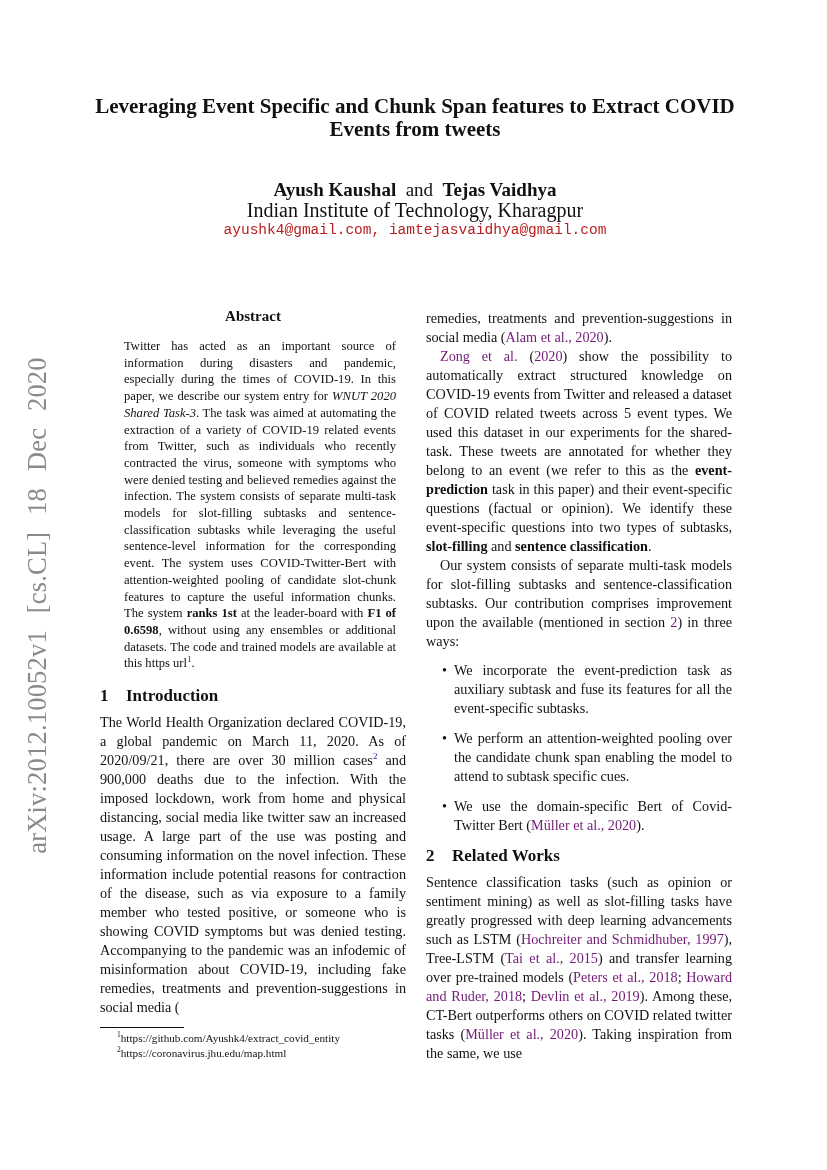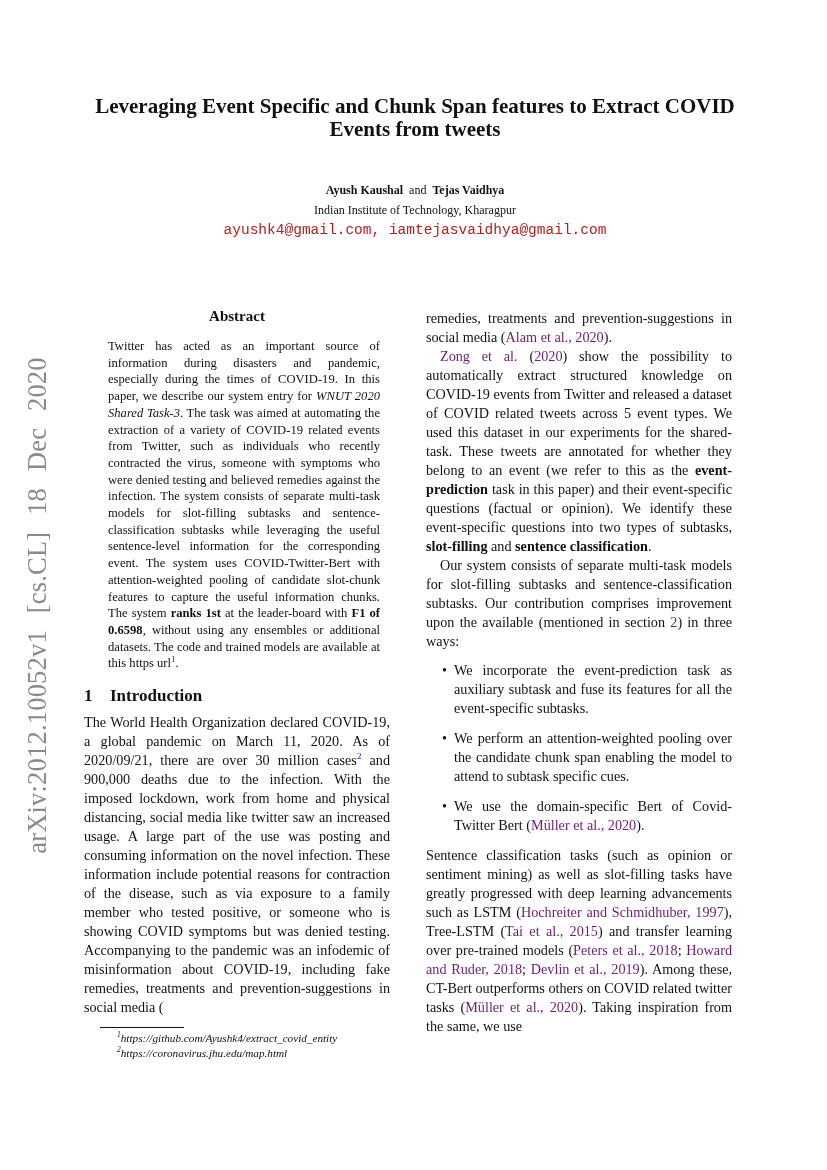--- a/index.html
+++ b/index.html
@@ -15,41 +15,41 @@
     .arxiv-stamp span {
       transform: rotate(-90deg); white-space: nowrap;
       font-family: "Liberation Serif", serif; font-size: 26.5px; color: #8a8a8a;
       letter-spacing: 0.2px; word-spacing: 10px;
     }
     .title {
       position: absolute; left: 90px; top: 95px; width: 650px;
       text-align: center; font-weight: bold; font-size: 21px; line-height: 23px;
     }
     .authors { position: absolute; left: 90px; top: 180px; width: 650px; text-align: center; }
-    .authors .names { font-size: 12px; line-height: 20px; }
+    .authors .names { font-size: 19px; line-height: 20px; }
     .authors .names b { font-weight: bold; }
-    .authors .affil { font-size: 12px; line-height: 20px; }
+    .authors .affil { font-size: 20px; line-height: 20px; }
     .authors .emails { font-family: "Liberation Mono", "DejaVu Sans Mono", monospace; font-size: 14.5px; line-height: 20px; color: #b91c1c; }
     .col { position: absolute; font-size: 14.2px; line-height: 19px; text-align: justify; }
-    .col-left { left: 84px; top: 307px; width: 306px; }
+    .col-left { left: 100px; top: 307px; width: 306px; }
     .col-right { left: 426px; top: 309px; width: 306px; }
     .abstract-head { text-align: center; font-weight: bold; font-size: 15px; margin: 0 0 12px 0; }
     .abstract-body { margin: 0 10px 0 24px; font-size: 12.6px; line-height: 16.7px; hyphens: auto; }
     .section-head { font-weight: bold; font-size: 17px; margin: 10px 0 8px 0; }
     .section-head .num { display: inline-block; width: 26px; }
     p { margin: 0; }
     .indent { text-indent: 14px; }
     a, .cite { color: #701a75; text-decoration: none; }
     sup { font-size: 9px; line-height: 0; }
     sup.link { color: #1a1aa0; }
     ul.contrib { list-style: none; margin: 10px 0 0 0; padding: 0; }
     ul.contrib li { position: relative; padding-left: 28px; margin-bottom: 11px; }
     ul.contrib li::before { content: "\2022"; position: absolute; left: 16px; top: 0; }
     .footnote-rule { position: absolute; left: 100px; top: 1027px; width: 84px; border-top: 1px solid #111; }
-    .footnotes { position: absolute; left: 117px; top: 1031px; font-size: 11.2px; line-height: 15px; font-style: italic; }
+    .footnotes { position: absolute; left: 117px; top: 1031px; font-size: 11.2px; line-height: 15px; }
     .footnotes sup { font-size: 7.5px; }
   </style>
 </head>
 <body>
 
 <div class="arxiv-stamp">
   <span>arXiv:2012.10052v1  [cs.CL]  18 Dec 2020</span>
 </div>
 
 <div class="title">Leveraging Event Specific and Chunk Span features to Extract COVID Events from tweets</div>
@@ -75,20 +75,21 @@
 <div class="col col-right">
   <p>remedies, treatments and prevention-suggestions in social media (<a class="cite">Alam et al., 2020</a><span>).</span></p>
   <p class="indent"><a class="cite">Zong et al.</a> (<a class="cite">2020</a>)<span> show the possibility to automatically extract structured knowledge on COVID-19 events from Twitter and released a dataset of COVID related tweets across 5 event types. We used this dataset in our experiments for the shared-task. These tweets are annotated for whether they belong to an event (we refer to this as the </span><b>event-prediction</b><span> task in this paper) and their event-specific questions (factual or opinion). We identify these event-specific questions into two types of subtasks, </span><b>slot-filling</b><span> and </span><b>sentence classification</b><span>.</span></p>
   <p class="indent"><span>Our system consists of separate multi-task models for slot-filling subtasks and sentence-classification subtasks. Our contribution comprises improvement upon the available (mentioned in section </span><a class="cite">2</a><span>) in three ways:</span></p>
   <ul class="contrib">
     <li>We incorporate the event-prediction task as auxiliary subtask and fuse its features for all the event-specific subtasks.</li>
     <li>We perform an attention-weighted pooling over the candidate chunk span enabling the model to attend to subtask specific cues.</li>
     <li><span>We use the domain-specific Bert of Covid-Twitter Bert (</span><a class="cite">Müller et al., 2020</a><span>).</span></li>
   </ul>
 
+  <div class="section-head" style="margin-top:4px"><span class="num">2</span><span>Related Works</span></div>
   <p><span>Sentence classification tasks (such as opinion or sentiment mining) as well as slot-filling tasks have greatly progressed with deep learning advancements such as LSTM (</span><a class="cite">Hochreiter and Schmidhuber, 1997</a><span>), Tree-LSTM (</span><a class="cite">Tai et al., 2015</a><span>) and transfer learning over pre-trained models (</span><a class="cite">Peters et al., 2018</a><span>; </span><a class="cite">Howard and Ruder, 2018</a><span>; </span><a class="cite">Devlin et al., 2019</a><span>). Among these, CT-Bert outperforms others on COVID related twitter tasks (</span><a class="cite">Müller et al., 2020</a><span>). Taking inspiration from the same, we use</span></p>
 </div>
 
 <div class="footnote-rule"></div>
 <div class="footnotes">
   <div><sup>1</sup><span>https://github.com/Ayushk4/extract_covid_entity</span></div>
   <div><sup>2</sup><span>https://coronavirus.jhu.edu/map.html</span></div>
 </div>
 
 </body></html>

